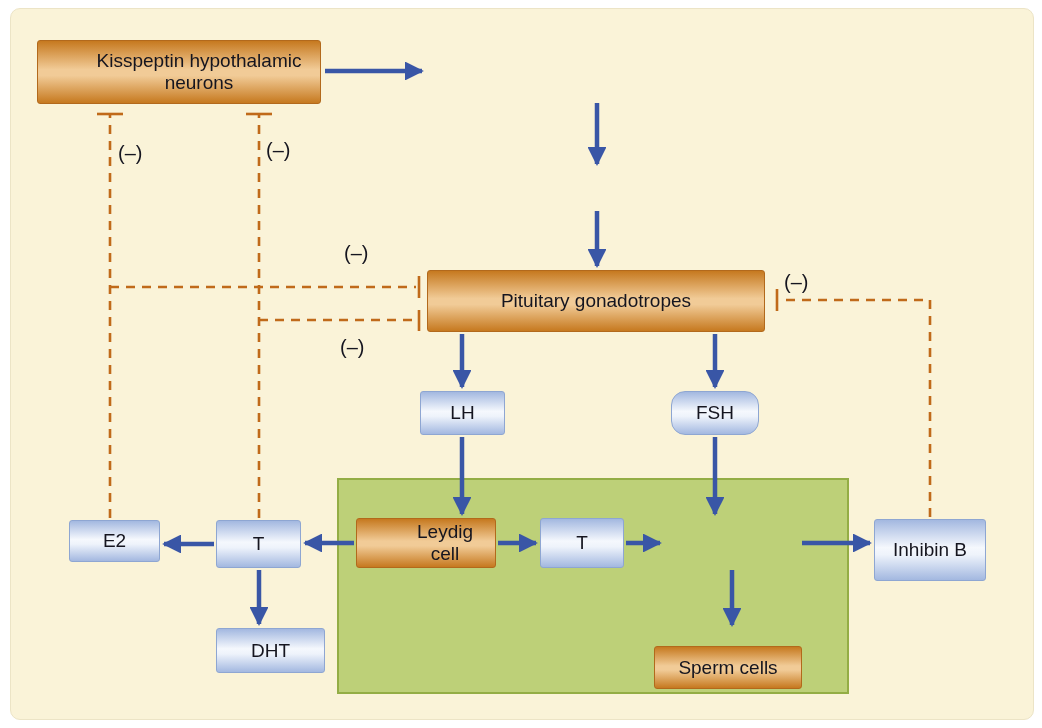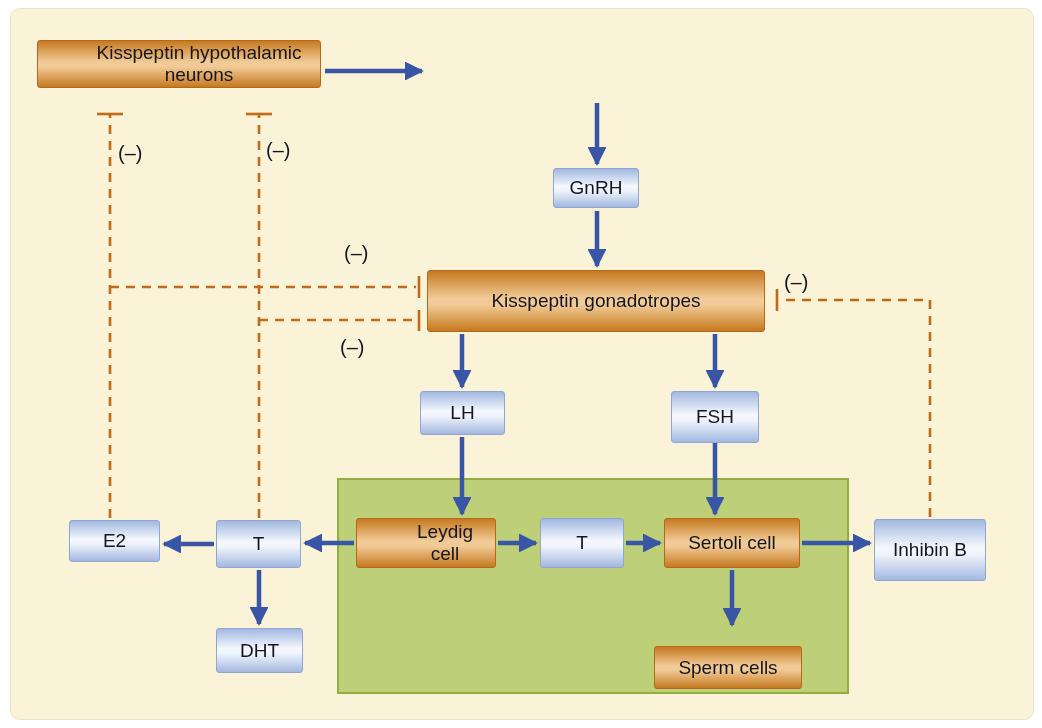--- a/index.html
+++ b/index.html
@@ -26,33 +26,33 @@
     border:1px solid #b2691c;
   }
   .blue{
     background:linear-gradient(180deg,#a3b8e0 0%,#f5f8fd 46%,#eef3fb 58%,#a3b8e0 100%);
     border:1px solid #8ea6d2;
   }
   .neg{
     position:absolute;font-size:20px;color:#15151f;
   }
   
-  .n-kisspeptin{left:37px;top:40px;width:284px;height:48px;padding-left:48px;}
+  .n-kisspeptin{left:37px;top:40px;width:284px;height:64px;padding-left:48px;}
   .n-gnrh-neurons{left:430px;top:42px;width:338px;height:58px;}
   .n-gnrh{left:553px;top:168px;width:86px;height:40px;}
   .n-pituitary{left:427px;top:270px;width:338px;height:62px;}
   .n-lh{left:420px;top:391px;width:85px;height:44px;}
-  .n-fsh{left:671px;top:391px;width:88px;height:52px;}
+  .n-fsh{left:671px;top:391px;width:88px;height:44px;border-radius:14px;}
   .n-leydig{left:356px;top:518px;width:140px;height:50px;padding-left:46px;}
   .n-t-mid{left:540px;top:518px;width:84px;height:50px;}
   .n-sertoli{left:664px;top:518px;width:136px;height:50px;}
   .n-sperm{left:654px;top:629px;width:148px;height:43px;margin-top:17px;}
   .n-t-left{left:216px;top:520px;width:85px;height:48px;}
   .n-e2{left:69px;top:520px;width:91px;height:42px;}
-  .n-dht{left:216px;top:628px;width:87px;height:45px;}
+  .n-dht{left:216px;top:628px;width:109px;height:45px;}
   .n-inhibin{left:874px;top:519px;width:112px;height:62px;}
   
   .neg-1{left:118px;top:142px;}
   .neg-2{left:266px;top:139px;}
   .neg-3{left:344px;top:242px;}
   .neg-4{left:340px;top:336px;}
   .neg-5{left:784px;top:271px;}
 </style>
 </head>
 <body>
@@ -102,47 +102,41 @@
       <line x1="419" y1="310" x2="419" y2="331"></line>
       <line x1="777" y1="289" x2="777" y2="311"></line>
     </g>
   </svg>
 
   <div class="node orange n-kisspeptin">
     <span>Kisspeptin hypothalamic neurons</span>
   </div>
 
 
-  <div class="node blue n-gnrh">
-    <span>GnRH</span>
-  </div>
 
   <div class="node orange n-pituitary">
-    <span>Kisspeptin gonadotropes</span>
+    <span>Pituitary gonadotropes</span>
   </div>
 
   <div class="node blue n-lh">
     <span>LH</span>
   </div>
 
   <div class="node blue n-fsh">
     <span>FSH</span>
   </div>
 
   <div class="node orange n-leydig">
     <span>Leydig cell</span>
   </div>
 
   <div class="node blue n-t-mid">
     <span>T</span>
   </div>
 
-  <div class="node orange n-sertoli">
-    <span>Sertoli cell</span>
-  </div>
 
   <div class="node orange n-sperm">
     <span>Sperm cells</span>
   </div>
 
   <div class="node blue n-t-left">
     <span>T</span>
   </div>
 
   <div class="node blue n-e2">

